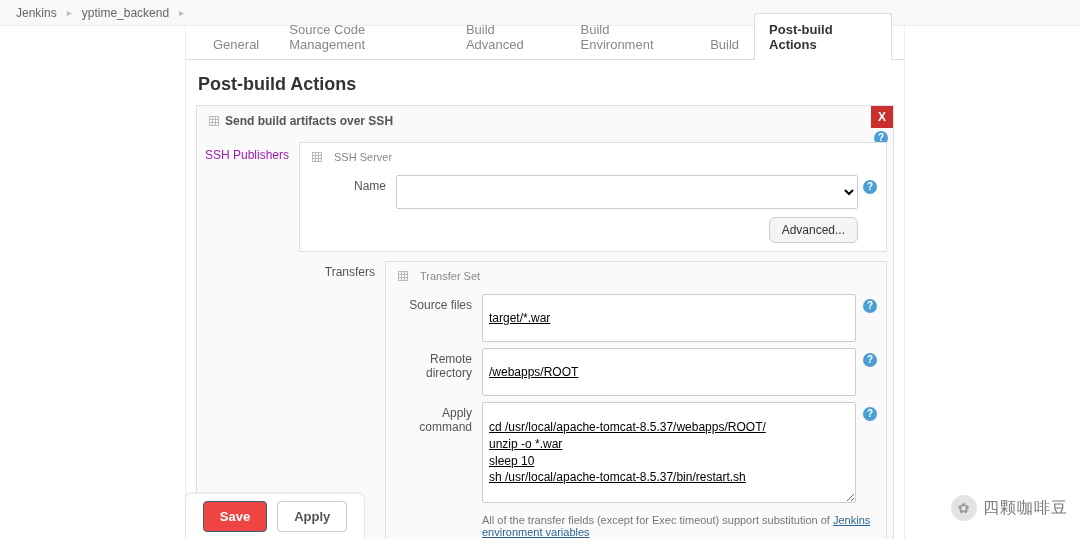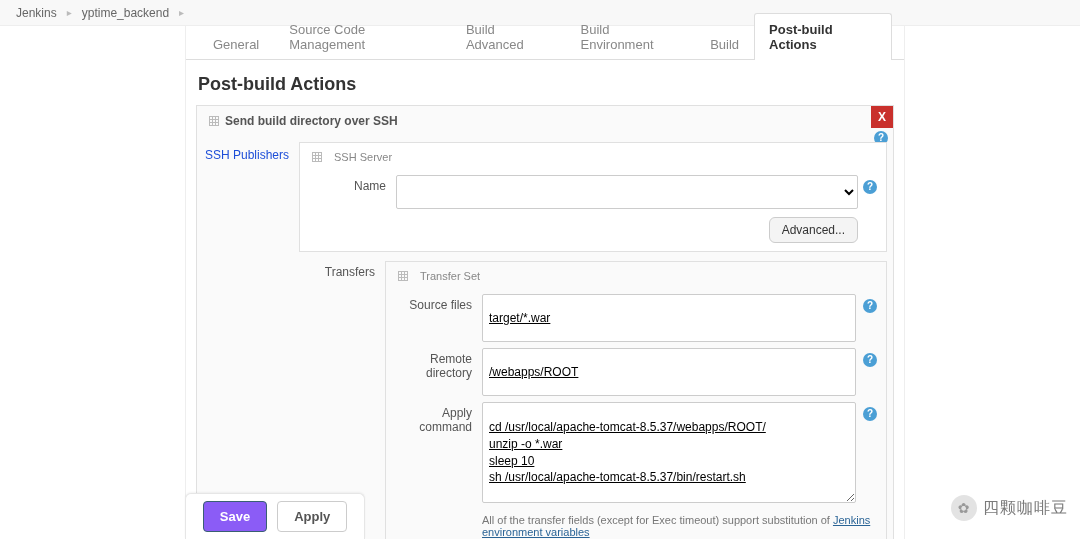--- a/index.html
+++ b/index.html
@@ -111,21 +111,21 @@
   .block-body {
     padding: 0 6px 8px 6px;
   }
   .row { display:flex; align-items:flex-start; margin-top:6px;}
   .lbl {
     width: 96px;
     text-align: right;
     padding-right: 10px;
     padding-top: 6px;
     font-size: 12px;
-    color: #1d4ed8;
+    color: #a21caf;
     flex-shrink:0;
   }
   .col { flex: 1; position: relative;}
   
   .panel {
     border: 1px solid #e0e0e0;
     background: #fff;
     padding: 8px;
     position: relative;
   }
@@ -179,21 +179,21 @@
     border: 1px solid #e6e6e6;
     border-bottom: none;
     border-radius: 6px 6px 0 0;
     display:flex;
     align-items:center;
     justify-content:center;
     gap:10px;
     box-shadow: 0 -1px 2px rgba(0,0,0,.05);
   }
   .btn-primary {
-    background:#8b5cf6;
+    background:#ef4444;
     color:#fff;
     border:1px solid #3a5f73;
     border-radius:4px;
     padding:7px 16px;
     font-size:13px;
     font-weight:bold;
     cursor:pointer;
   }
   .btn-apply {
     background:#fff;
@@ -239,21 +239,21 @@
     <div class="tab active">Post-build Actions</div>
   </div>
 
   <div class="section-title">Post-build Actions</div>
 
   <div class="block">
     <button class="close-btn">X</button>
     <span class="help-icon help-block"></span>
     <div class="block-header">
       <span class="drag-handle"></span>
-      <span>Send build directory over SSH</span>
+      <span>Send build artifacts over SSH</span>
     </div>
 
     <div class="block-body">
       <div class="row">
         <div class="lbl">SSH Publishers</div>
         <div class="col">
 
           <div class="panel" style="padding-right:28px;">
             <div class="panel-legend">
               <span class="drag-handle"></span>

